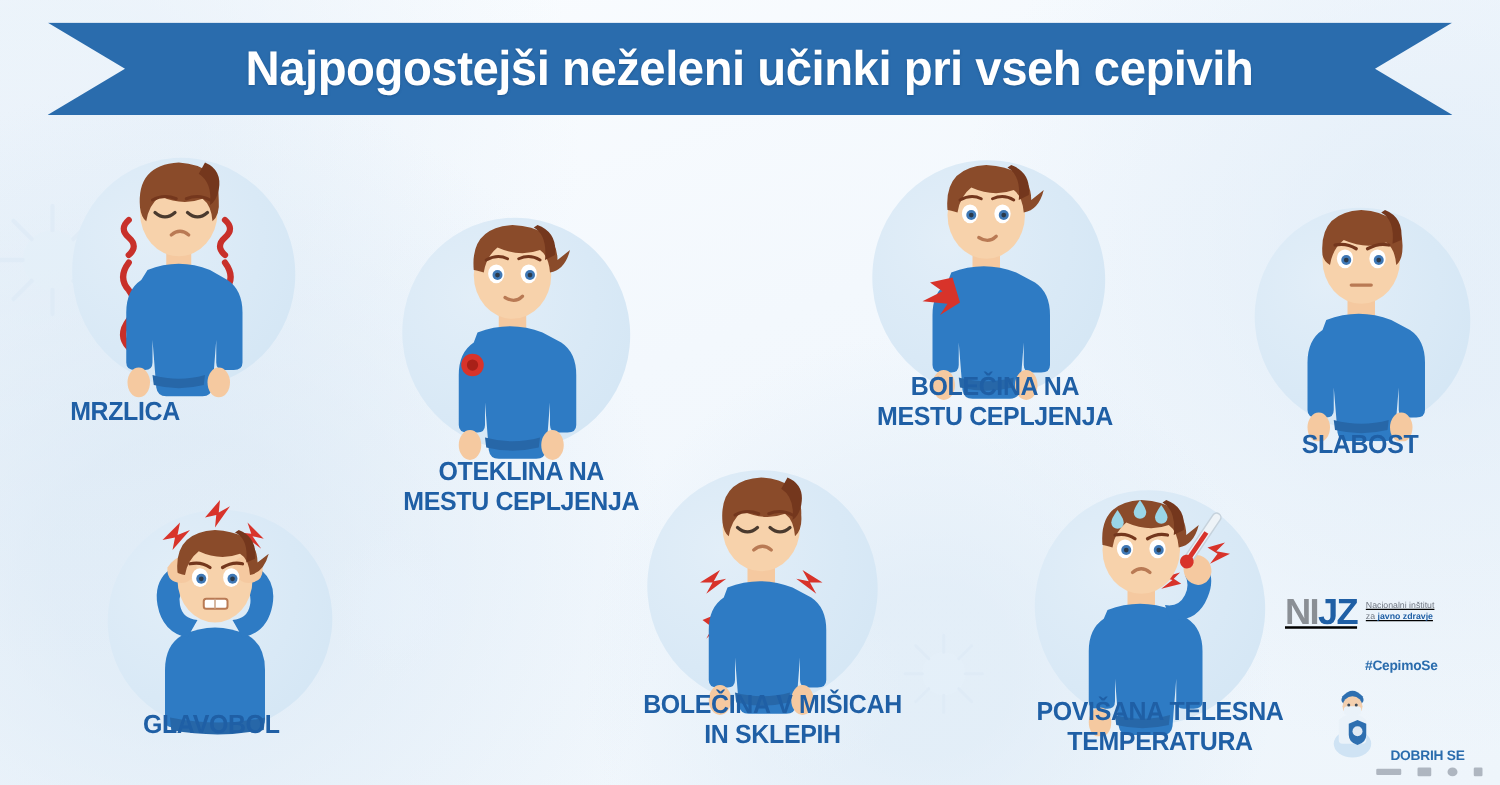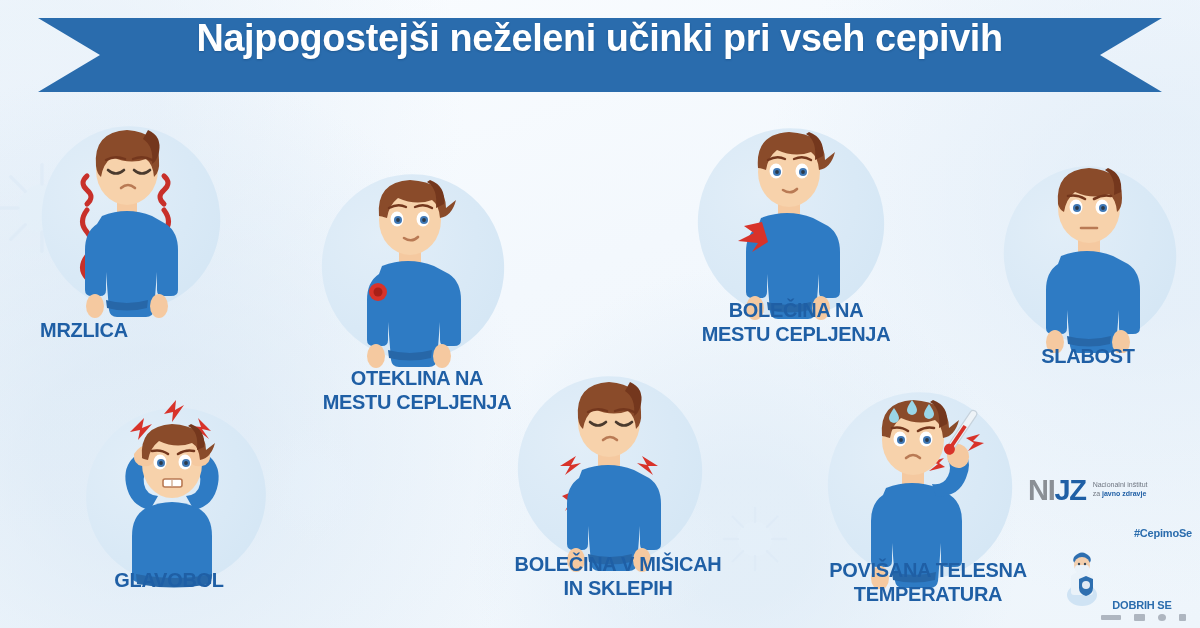--- a/index.html
+++ b/index.html
@@ -18,21 +18,21 @@
       radial-gradient(circle at 4% 18%, rgba(218,232,245,.45) 0 9%, rgba(218,232,245,0) 33%),
       linear-gradient(160deg,#fbfdff 0%,#f3f8fd 45%,#eef5fb 100%);
     overflow:hidden;
   }
   .bg-virus{position:absolute;opacity:.5;pointer-events:none;}
   
   #banner{
     position:absolute;left:38px;top:18px;width:1124px;height:74px;
     background:#2a6cad;
     clip-path:polygon(0 0, 1124px 0, 1062px 37px, 1124px 74px, 0 74px, 62px 37px);
-    display:flex;justify-content:center;
+    display:flex;align-items:center;justify-content:center;
   }
   #banner-title{
     color:#ffffff;font-size:39px;font-weight:bold;letter-spacing:-.4px;
     white-space:nowrap;line-height:1;
     text-shadow:0 1px 2px rgba(12,52,92,.35);
     transform:scaleX(.97);
   }
   
   .symptom{position:absolute;}
   .blob{
@@ -43,29 +43,29 @@
   }
   .fig{position:absolute;left:0;top:0;}
   .caption{
     position:absolute;text-align:center;
     color:#1f5fa5;font-weight:bold;line-height:1.12;
     font-size:21px;letter-spacing:-.3px;
     transform:scaleX(.95);
     white-space:pre-line;
   }
   
-  #nijz-logo{position:absolute;left:1028px;top:472px;width:150px;height:36px;display:flex;align-items:center;}
+  #nijz-logo{position:absolute;left:1028px;top:472px;width:150px;height:36px;display:flex;align-items:center;text-decoration:underline;}
   #nijz-mark{font-size:29px;font-weight:bold;letter-spacing:-1.3px;line-height:1;}
   #nijz-ni{color:#8a8f95;}
   #nijz-jz{color:#1f5fa5;}
   #nijz-sub{margin-left:7px;font-size:7px;line-height:1.25;color:#6f7681;max-width:74px;}
   #nijz-sub b{color:#1f5fa5;}
   #campaign{position:absolute;left:1066px;top:527px;width:128px;height:96px;}
   #camp-hash{
-    position:absolute;left:26px;top:0;width:100px;text-align:right;
+    position:absolute;left:26px;top:0;width:100px;text-align:left;
     color:#2a6cad;font-size:11px;font-weight:bold;letter-spacing:-.2px;
   }
   #camp-block{position:absolute;left:26px;top:15px;width:100px;text-align:center;color:#1b5ea6;}
   .camp-l1{font-size:12.5px;font-weight:bold;letter-spacing:-.5px;line-height:1.05;transform:scaleX(.96);}
   .camp-l2{font-size:19px;font-weight:bold;letter-spacing:-1px;line-height:.95;transform:scaleX(.96);}
   .camp-l3{font-size:19px;font-weight:bold;letter-spacing:-1px;line-height:.95;transform:scaleX(.96);}
   #camp-cta{
     position:absolute;left:26px;top:72px;width:100px;text-align:center;
     color:#2a6cad;font-size:11px;font-weight:bold;letter-spacing:-.2px;
   }
@@ -107,21 +107,21 @@
         <line x1="36" y1="64" x2="24" y2="76"></line>
     </g>
   </svg>
   <div class="bg-virus" style="left:560px;top:470px;width:170px;height:150px;background:radial-gradient(circle,#eaf3fb 0%,rgba(234,243,251,0) 70%);"></div>
   <div class="bg-virus" style="left:255px;top:420px;width:140px;height:130px;background:radial-gradient(circle,#e9f2fb 0%,rgba(233,242,251,0) 70%);"></div>
 
   <div id="banner">
     <div id="banner-title">Najpogostejši neželeni učinki pri vseh cepivih</div>
   </div>
 
-  <div class="symptom" style="left:24px;top:118px;width:230px;height:230px;">
+  <div class="symptom" style="left:40px;top:118px;width:230px;height:230px;">
     <div class="blob" style="width:178px;height:184px;left:18px;top:8px;"></div>
     <svg class="fig" width="230" height="200" viewBox="0 0 230 200">
 
       <g stroke="#c8302a" stroke-width="5" fill="none" stroke-linecap="round">
         <path d="M63 58 q-8 7 0 14 q8 7 0 14"></path>
         <path d="M63 92 q-9 12 0 22 q9 12 0 24 q-9 12 0 22"></path>
         <path d="M140 58 q8 7 0 14 q-8 7 0 14"></path>
         <path d="M140 92 q9 12 0 22 q-9 12 0 24 q9 12 0 22"></path>
       </g>
 

